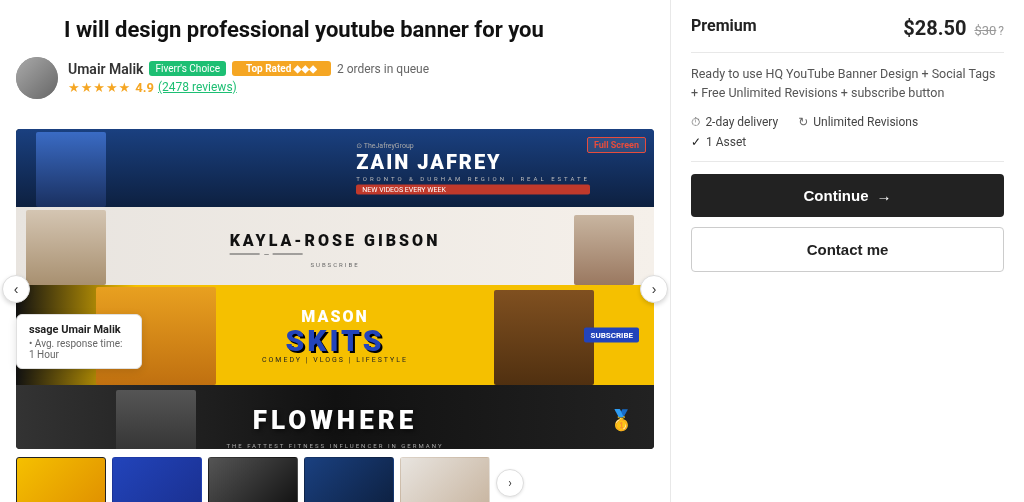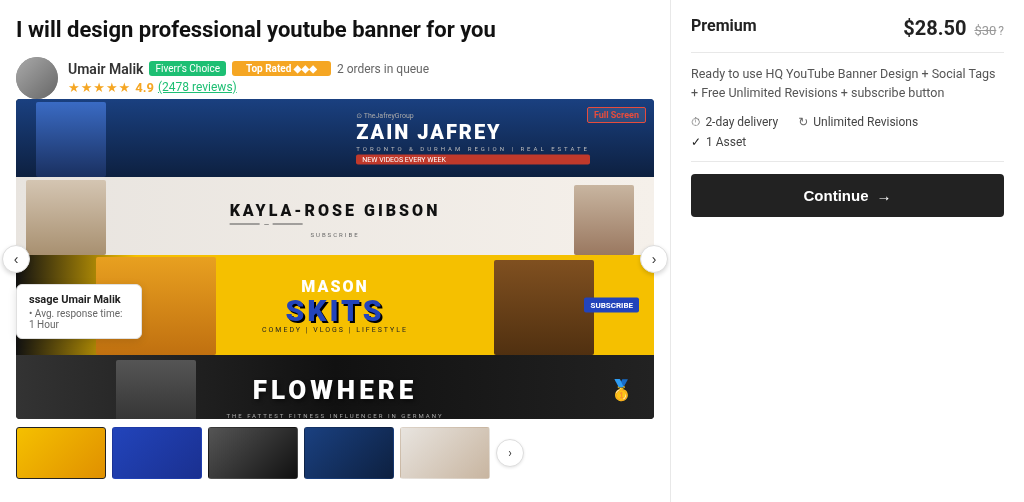--- a/index.html
+++ b/index.html
@@ -20,27 +20,28 @@
       overflow: hidden;
       flex-shrink: 0;
     }
 
     .page-title {
       font-size: 22px;
       font-weight: 700;
       color: #111;
       margin-bottom: 12px;
       line-height: 1.3;
+      margin-left: 48px;
     }
 
     .seller-row {
       display: flex;
       align-items: center;
       gap: 10px;
-      margin-bottom: 0;
+      margin-bottom: 30px;
     }
 
     .avatar {
       width: 42px;
       height: 42px;
       border-radius: 50%;
       background: #888;
       flex-shrink: 0;
       overflow: hidden;
       display: flex;
@@ -800,13 +801,14 @@
     </div>
   </div>
 
   <div class="divider"></div>
 
   <button class="continue-btn">
     <span>Continue</span>
     <span>→</span>
   </button>
 
+  <button class="contact-btn">Contact me</button>
 </div>
 
 </body></html>

